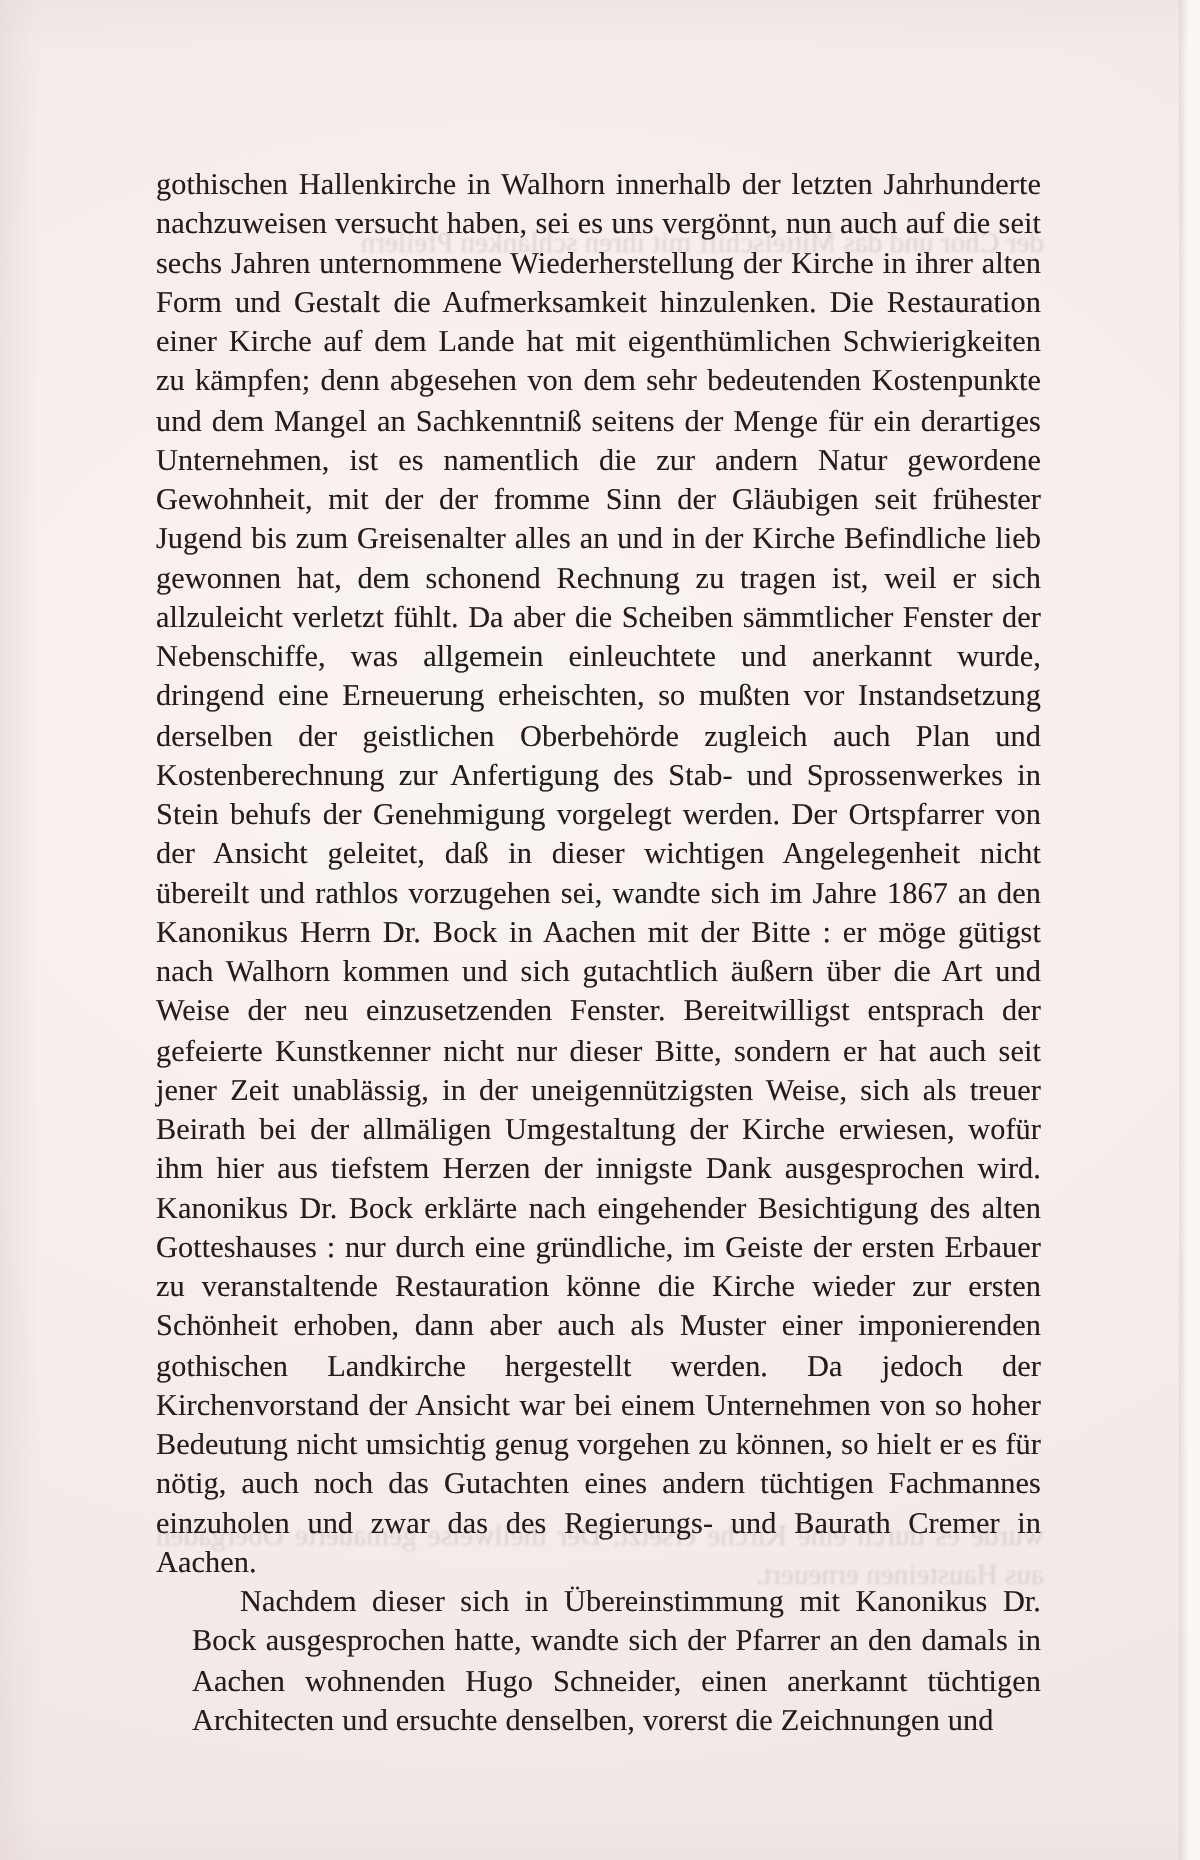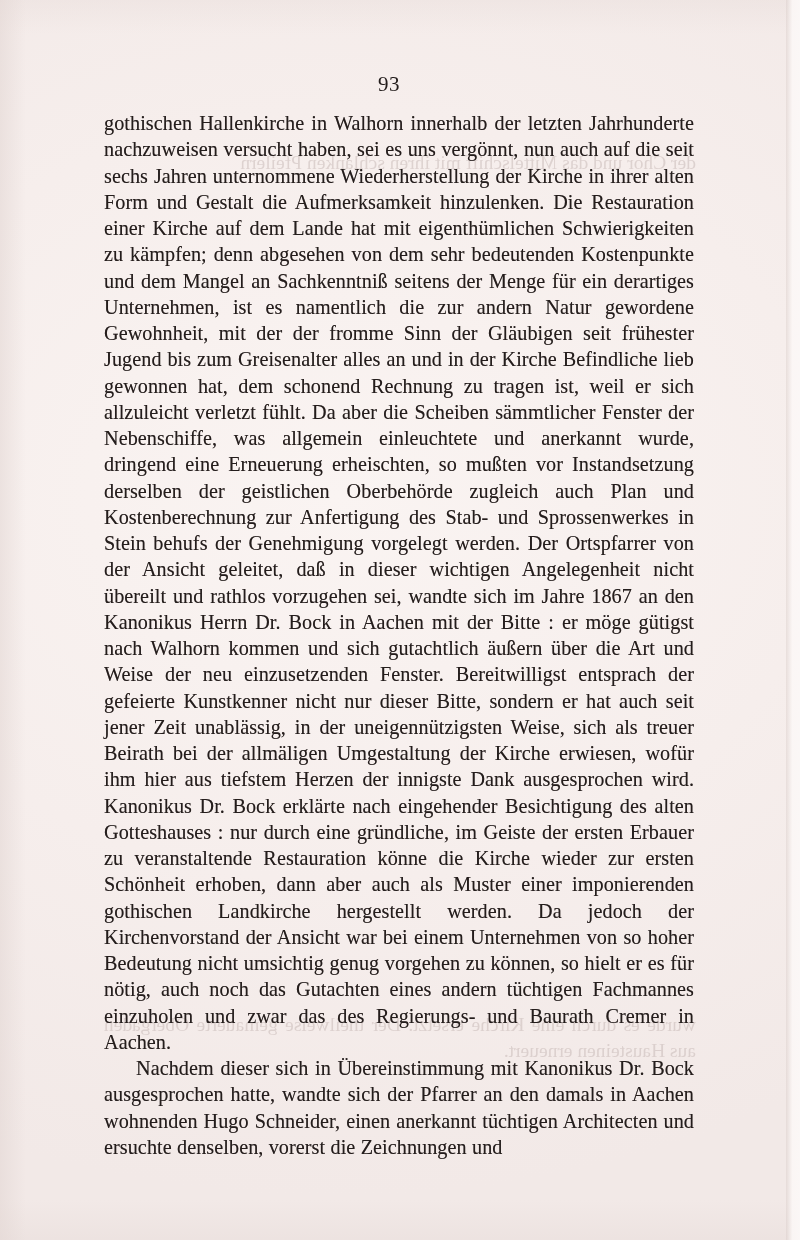--- a/index.html
+++ b/index.html
@@ -93,36 +93,36 @@
     color: #241d1c;
     text-align: justify;
     text-justify: inter-word;
     hyphens: manual;
     letter-spacing: 0.06px;
     word-spacing: 0.2px;
     font-family: Liberation Serif, serif;
   }
   .para + .para {
     text-indent: 32px;
+    margin-left: 24px;
   }
   
   .para { text-shadow: 0 0 0.35px rgba(35,28,27,0.45); }
 </style>
 </head>
 <body>
 
 <div class="page">
 
   <div class="paper-tone"></div>
   <div class="page-edge"></div>
 
   <div class="bleed bleed-upper">der Chor und das Mittelschiff mit ihren schlanken Pfeilern</div>
 
   <div class="bleed bleed-lower">wurde es durch eine Kirche ersetzt. Der theilweise gemauerte Obergaden aus Hausteinen erneuert.</div>
 
-  <div class="folio">93</div>
 
   <div class="textblock">
     <p class="para">gothischen Hallenkirche in Walhorn innerhalb der letzten Jahrhunderte nachzuweisen versucht haben, sei es uns vergönnt, nun auch auf die seit sechs Jahren unternommene Wiederherstellung der Kirche in ihrer alten Form und Gestalt die Aufmerksamkeit hinzulenken. Die Restauration einer Kirche auf dem Lande hat mit eigenthümlichen Schwierigkeiten zu kämpfen; denn abgesehen von dem sehr bedeutenden Kostenpunkte und dem Mangel an Sachkenntniß seitens der Menge für ein derartiges Unternehmen, ist es namentlich die zur andern Natur gewordene Gewohnheit, mit der der fromme Sinn der Gläubigen seit frühester Jugend bis zum Greisenalter alles an und in der Kirche Befindliche lieb gewonnen hat, dem schonend Rechnung zu tragen ist, weil er sich allzuleicht verletzt fühlt. Da aber die Scheiben sämmtlicher Fenster der Nebenschiffe, was allgemein einleuchtete und anerkannt wurde, dringend eine Erneuerung erheischten, so mußten vor Instandsetzung derselben der geistlichen Oberbehörde zugleich auch Plan und Kostenberechnung zur Anfertigung des Stab- und Sprossenwerkes in Stein behufs der Genehmigung vorgelegt werden. Der Ortspfarrer von der Ansicht geleitet, daß in dieser wichtigen Angelegenheit nicht übereilt und rathlos vorzugehen sei, wandte sich im Jahre 1867 an den Kanonikus Herrn Dr. Bock in Aachen mit der Bitte : er möge gütigst nach Walhorn kommen und sich gutachtlich äußern über die Art und Weise der neu einzusetzenden Fenster. Bereitwilligst entsprach der gefeierte Kunstkenner nicht nur dieser Bitte, sondern er hat auch seit jener Zeit unablässig, in der uneigennützigsten Weise, sich als treuer Beirath bei der allmäligen Umgestaltung der Kirche erwiesen, wofür ihm hier aus tiefstem Herzen der innigste Dank ausgesprochen wird. Kanonikus Dr. Bock erklärte nach eingehender Besichtigung des alten Gotteshauses : nur durch eine gründliche, im Geiste der ersten Erbauer zu veranstaltende Restauration könne die Kirche wieder zur ersten Schönheit erhoben, dann aber auch als Muster einer imponierenden gothischen Landkirche hergestellt werden. Da jedoch der Kirchenvorstand der Ansicht war bei einem Unternehmen von so hoher Bedeutung nicht umsichtig genug vorgehen zu können, so hielt er es für nötig, auch noch das Gutachten eines andern tüchtigen Fachmannes einzuholen und zwar das des Regierungs- und Baurath Cremer in Aachen.</p>
     <p class="para">Nachdem dieser sich in Übereinstimmung mit Kanonikus Dr. Bock ausgesprochen hatte, wandte sich der Pfarrer an den damals in Aachen wohnenden Hugo Schneider, einen anerkannt tüchtigen Architecten und ersuchte denselben, vorerst die Zeichnungen und</p>
   </div>
 
 </div>
 
 </body></html>

